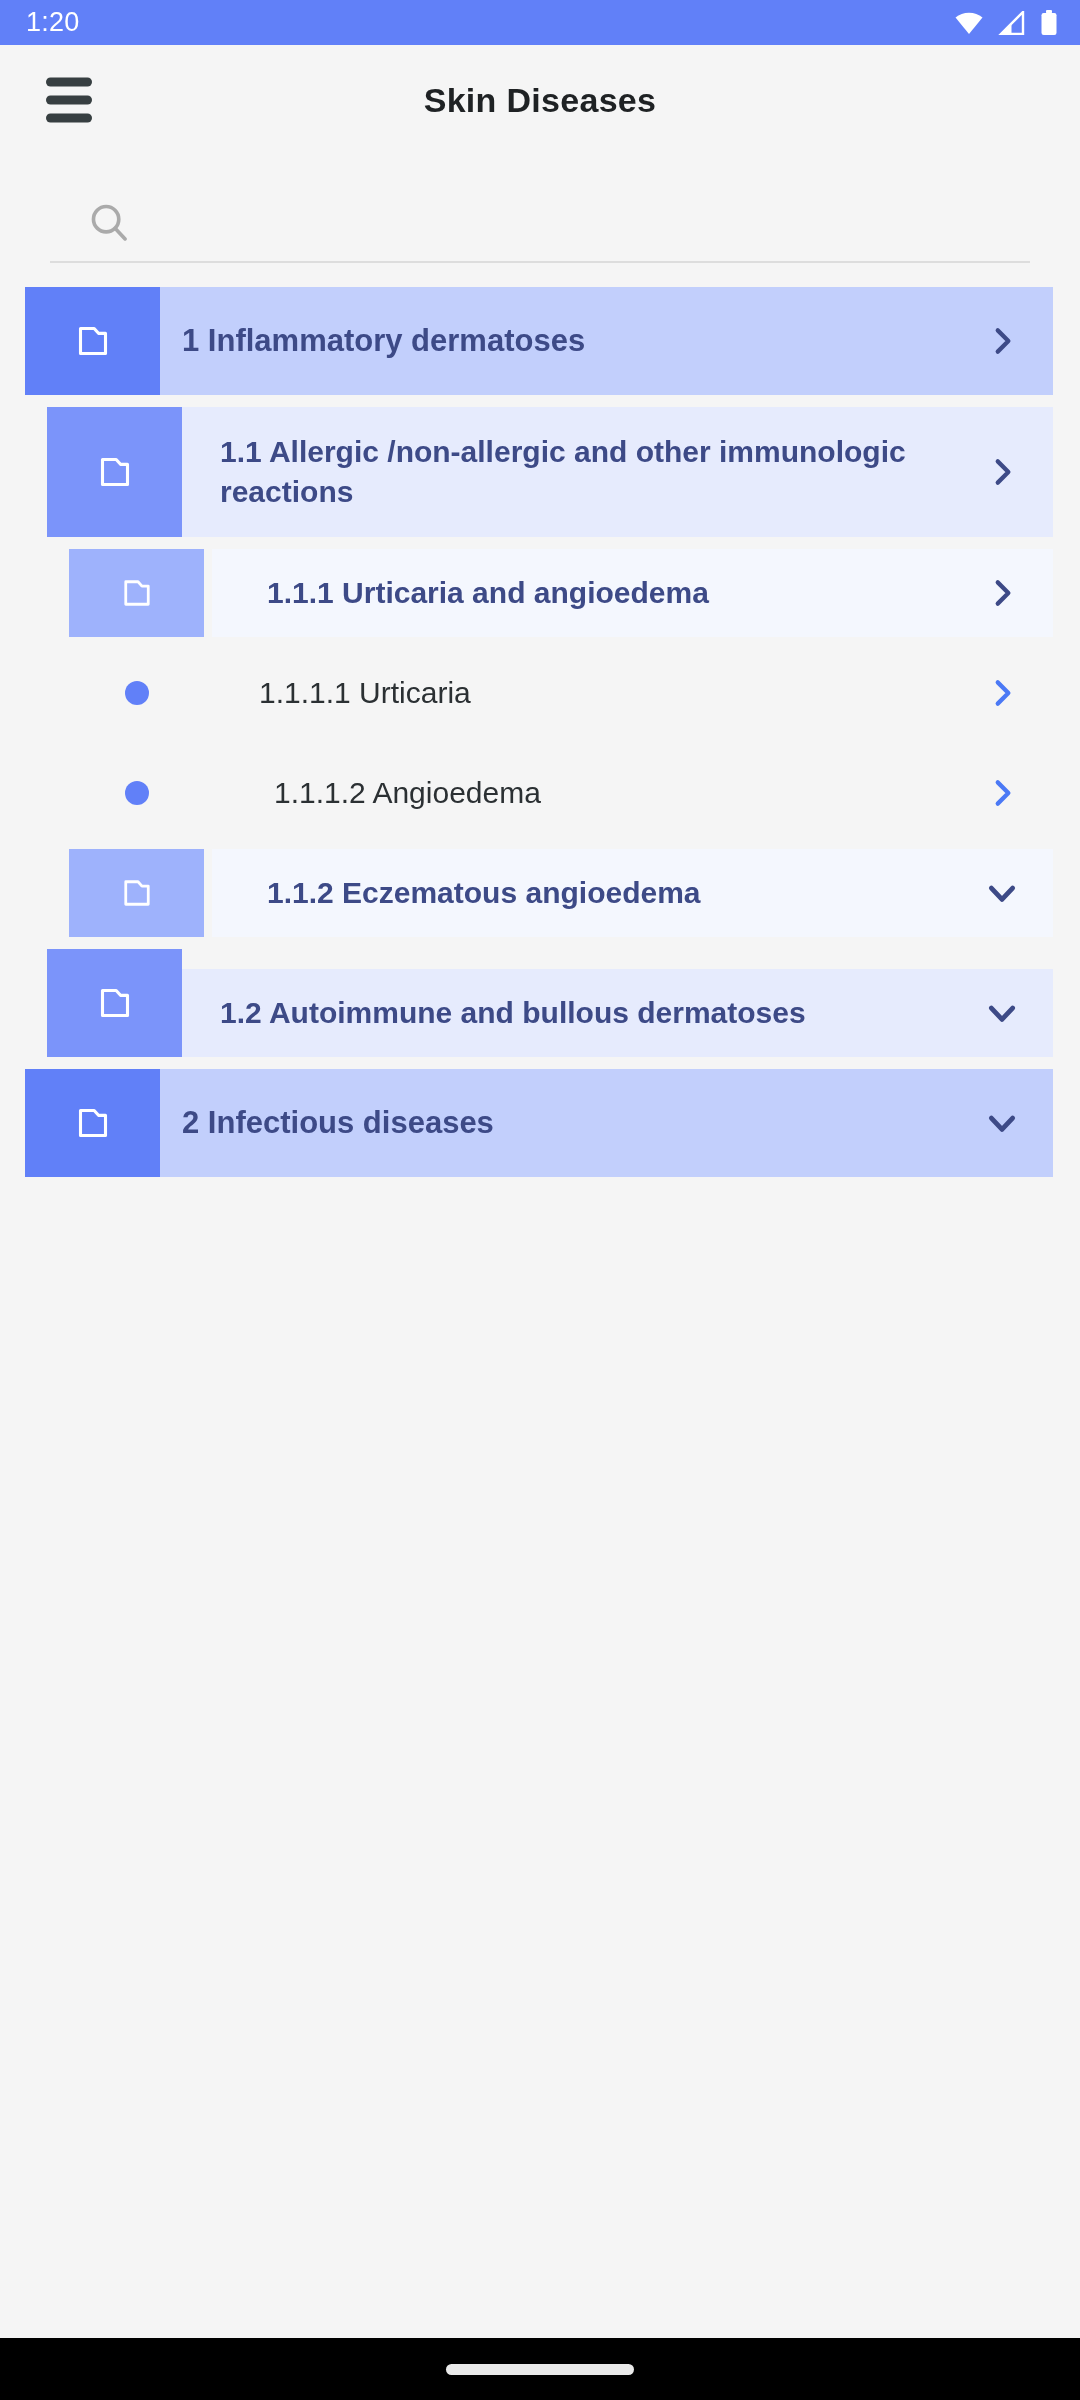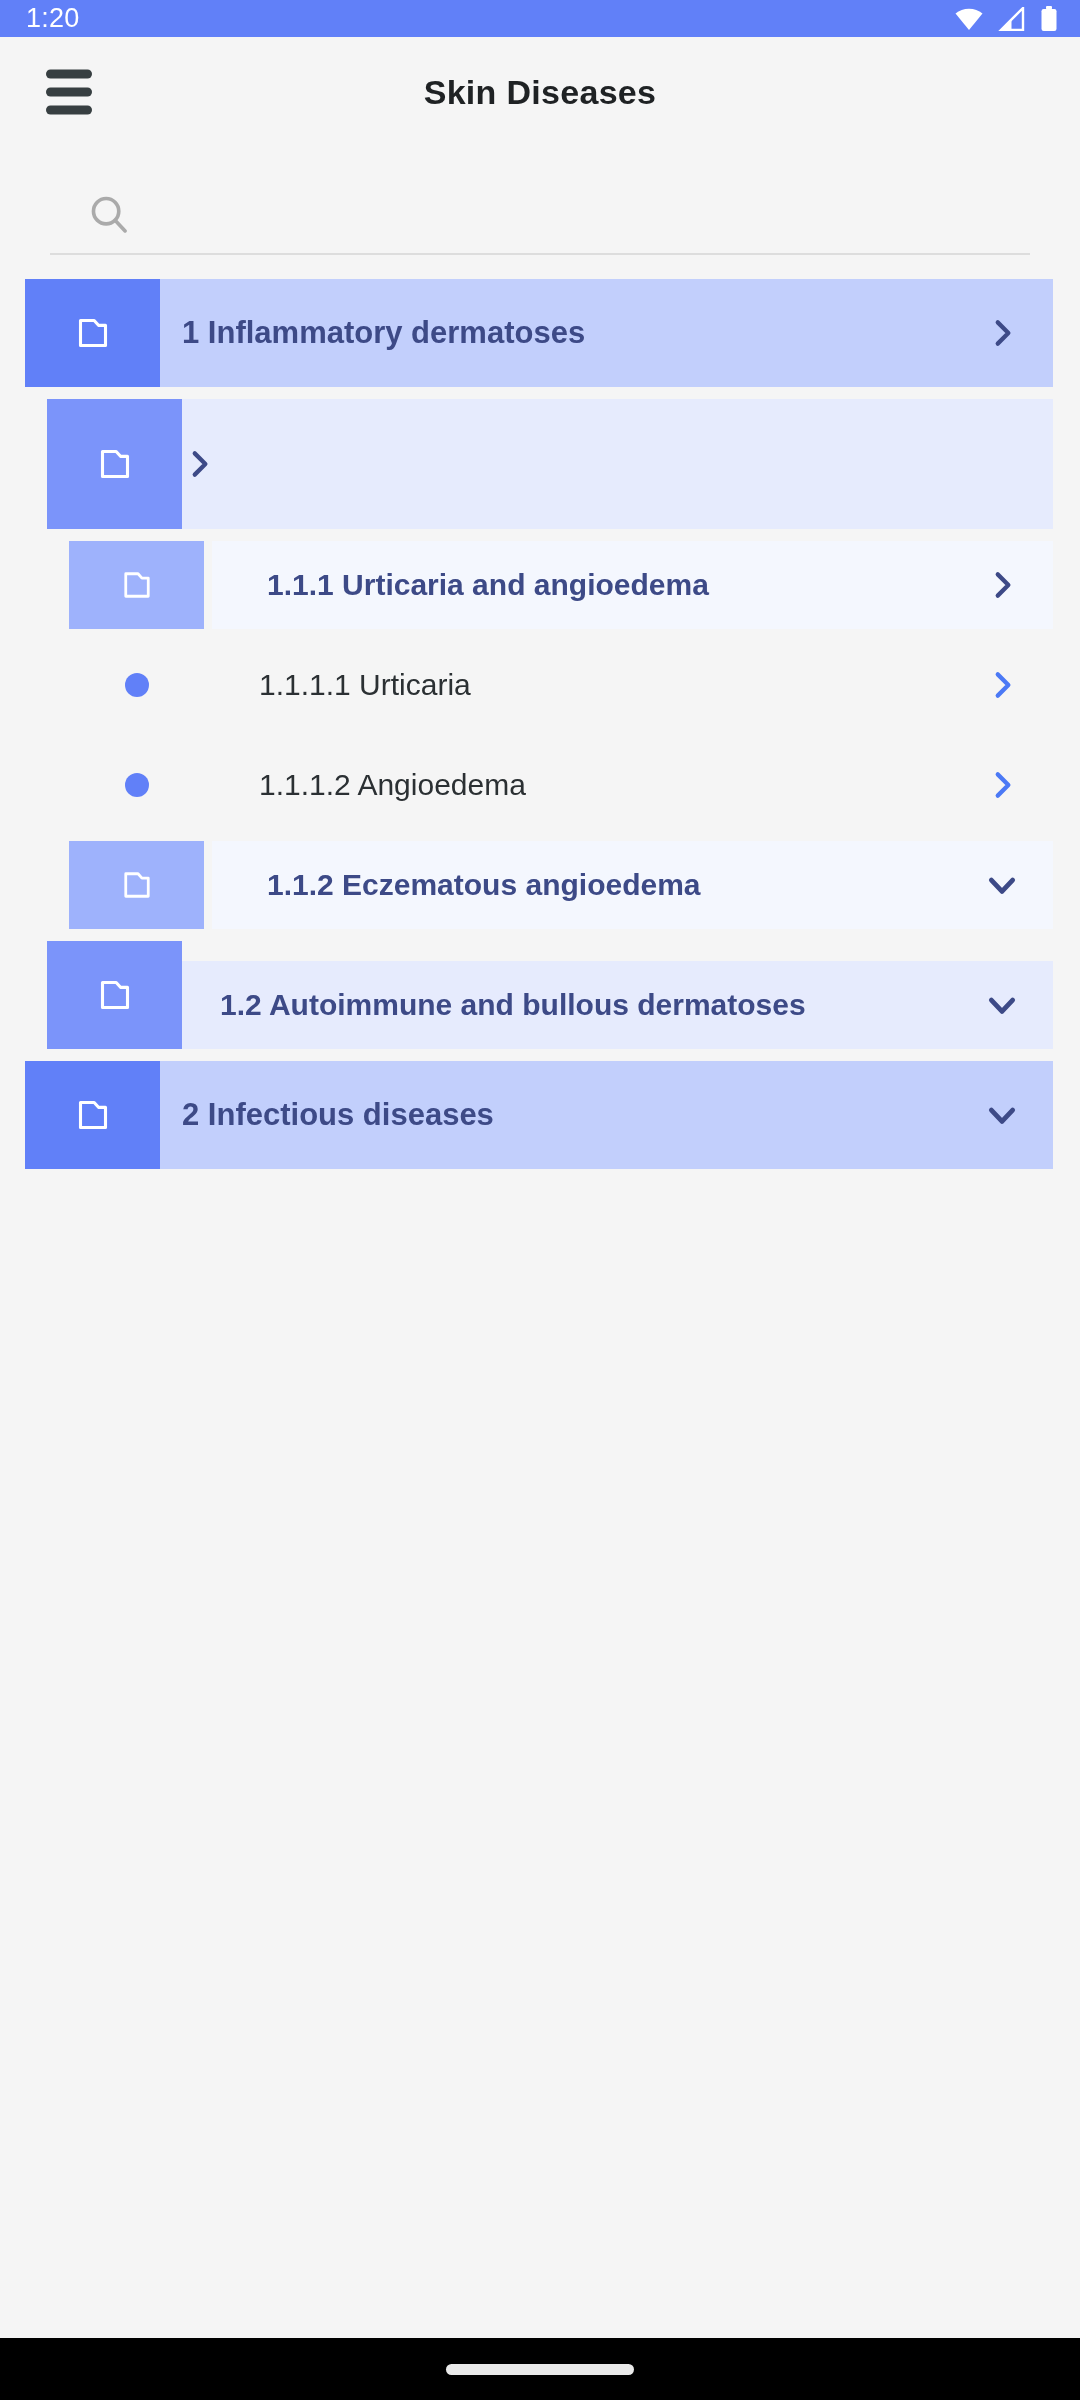--- a/index.html
+++ b/index.html
@@ -6,21 +6,21 @@
   html, body {
     width:1080px; height:2400px;
     background:#f5f5f5;
     font-family:"Liberation Sans", sans-serif;
     overflow:hidden;
   }
   #screen { position:relative; width:1080px; height:2400px; background:#f5f5f5; }
 
   
   .statusbar {
-    height:37px; background:#6180f8;
+    height:45px; background:#6180f8;
     display:flex; align-items:center; justify-content:space-between;
     padding:0 22px 0 26px;
   }
   .status-time { color:#ffffff; font-size:27px; letter-spacing:.2px; }
   .status-icons { display:flex; align-items:center; gap:14px; }
   .ic-wifi, .ic-signal, .ic-batt { display:block; }
 
   
   .appbar {
     height:110px; background:#f5f5f5;
@@ -156,20 +156,21 @@
           </div>
         </div>
       </div>
       <div class="node lvl2" style="margin-left: 47px;">
         <div class="icon-box">
           <svg width="40" height="40" viewBox="0 0 24 24">
             <path d="M4.5 4.5 h8.2 l2.6 2.9 h4.2 v12.1 h-15 z" fill="none" stroke="#ffffff" stroke-width="1.85" stroke-linejoin="round"></path>
           </svg>
         </div>
         <div class="node-body">
+          <div class="node-label">1.1 Allergic /non-allergic  and other immunologic  reactions</div>
           <div class="chev">
             <svg width="34" height="34" viewBox="0 0 24 24">
               <path d="M9 4.5 L16.5 12 L9 19.5" fill="none" stroke="#3d4a87" stroke-width="3" stroke-linecap="round" stroke-linejoin="round"></path>
             </svg>
           </div>
         </div>
       </div>
       <div class="node lvl3" style="margin-left: 69px;">
         <div class="icon-box">
           <svg width="36" height="36" viewBox="0 0 24 24">
@@ -191,21 +192,21 @@
         </div>
         <div class="node-body">
           <div class="node-label">1.1.1.1 Urticaria</div>
           <div class="chev">
             <svg width="34" height="34" viewBox="0 0 24 24">
               <path d="M9 4.5 L16.5 12 L9 19.5" fill="none" stroke="#4b79f5" stroke-width="3" stroke-linecap="round" stroke-linejoin="round"></path>
             </svg>
           </div>
         </div>
       </div>
-      <div class="node lvl4" style="margin-left: 69px;">
+      <div class="node lvl4" style="margin-left: 69px; gap: 15px;">
         <div class="icon-box">
           <div class="dot"></div>
         </div>
         <div class="node-body">
           <div class="node-label">1.1.1.2 Angioedema</div>
           <div class="chev">
             <svg width="34" height="34" viewBox="0 0 24 24">
               <path d="M9 4.5 L16.5 12 L9 19.5" fill="none" stroke="#4b79f5" stroke-width="3" stroke-linecap="round" stroke-linejoin="round"></path>
             </svg>
           </div>

